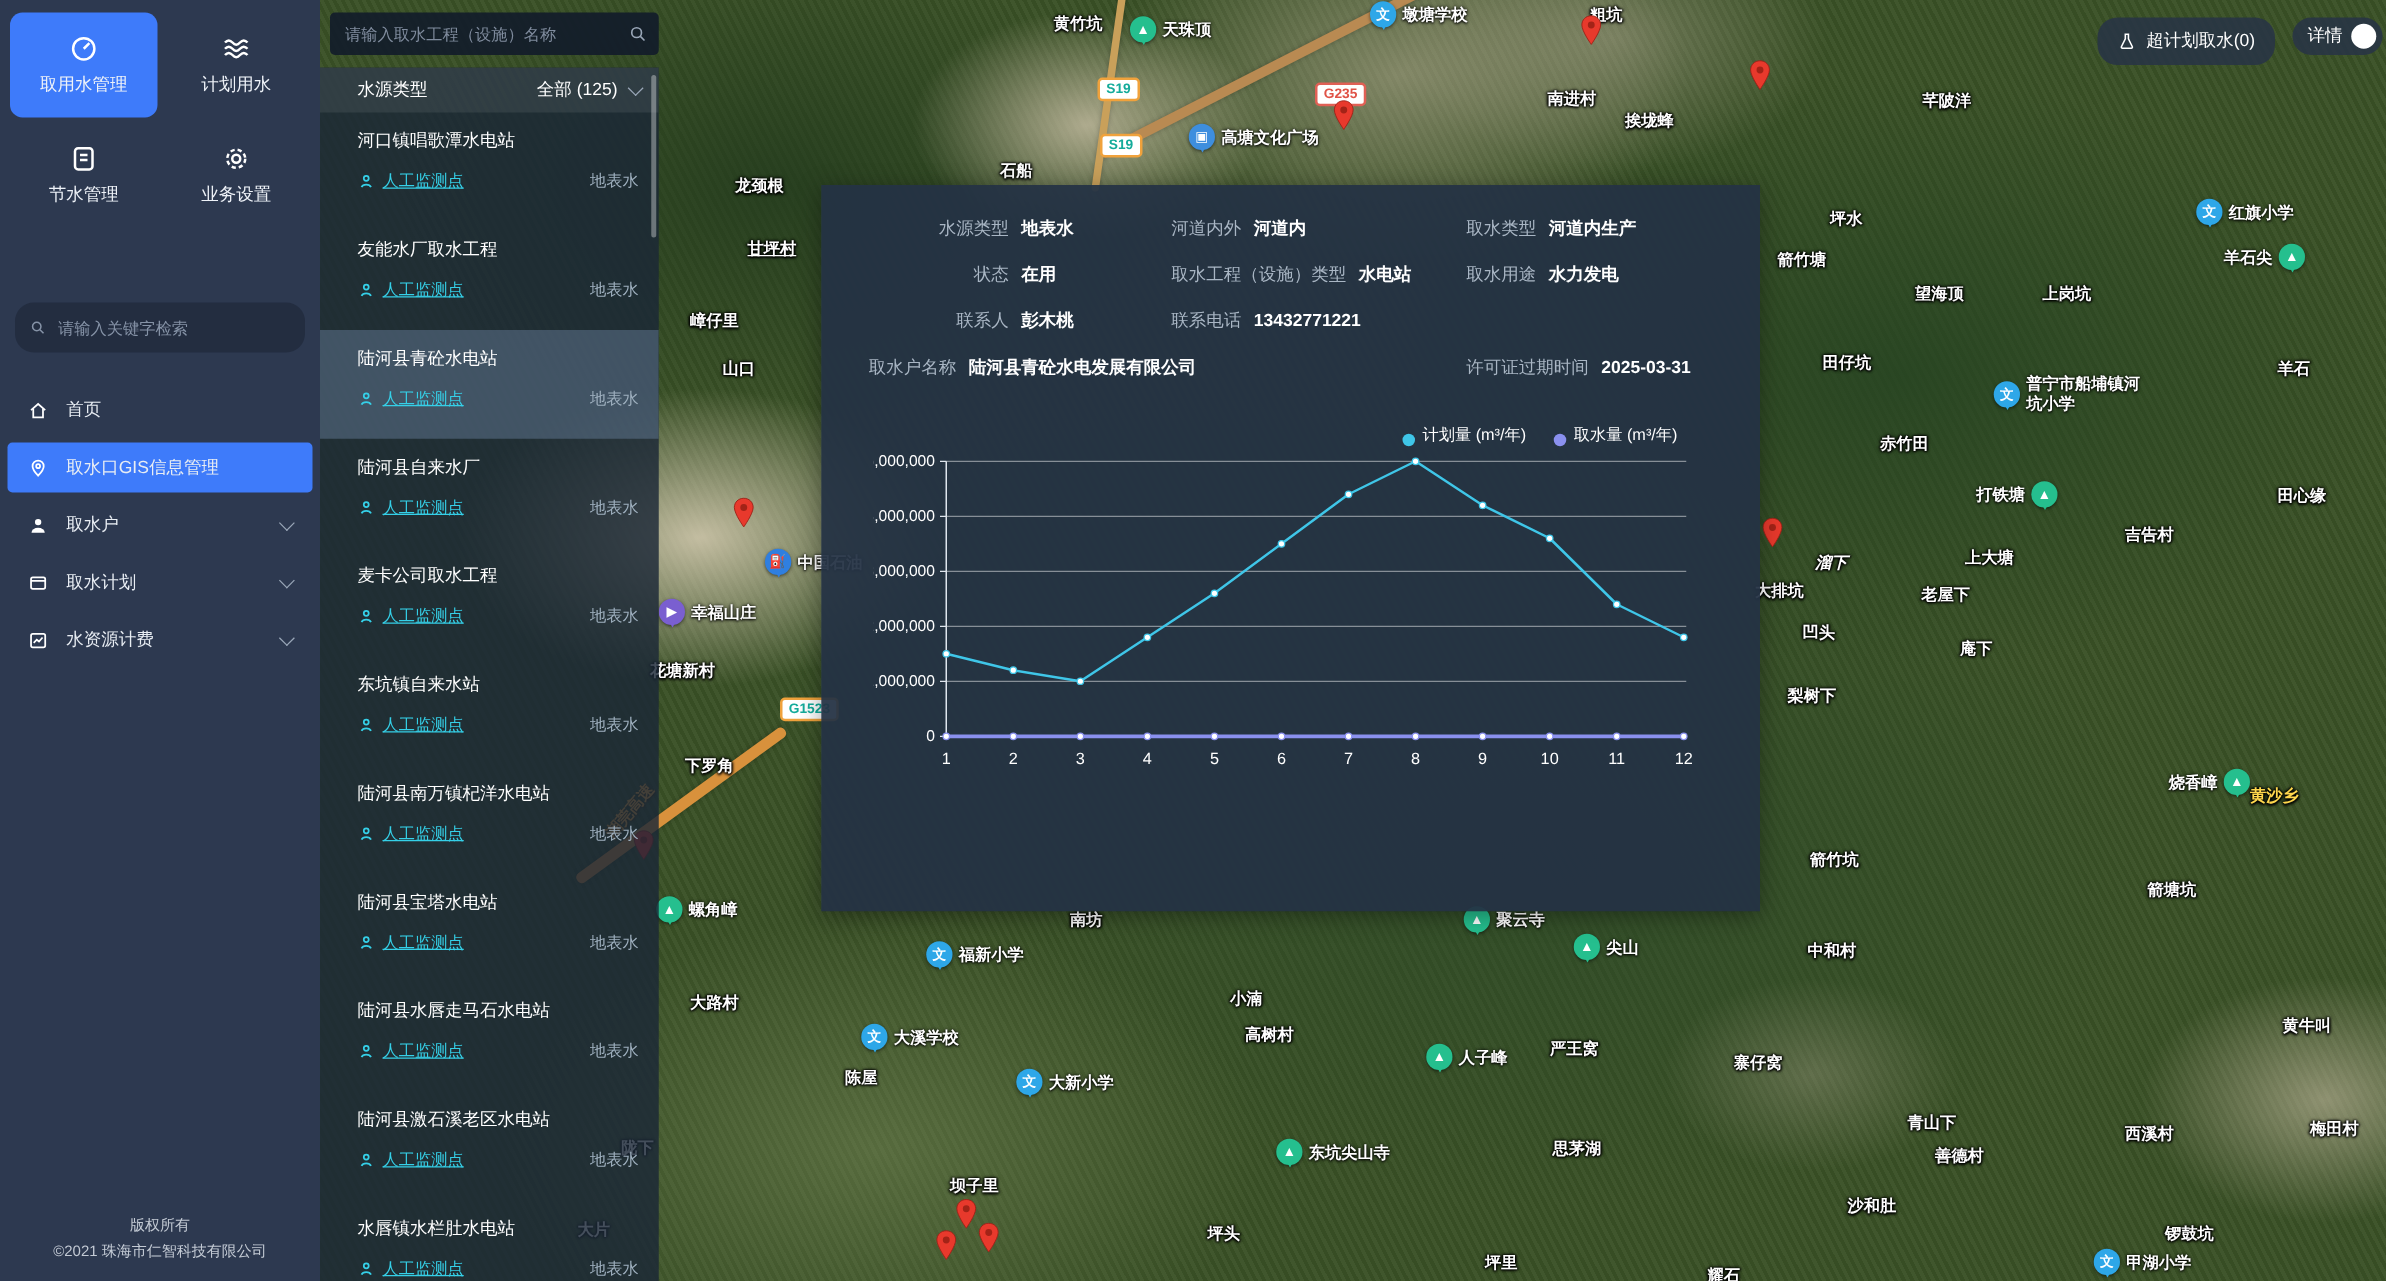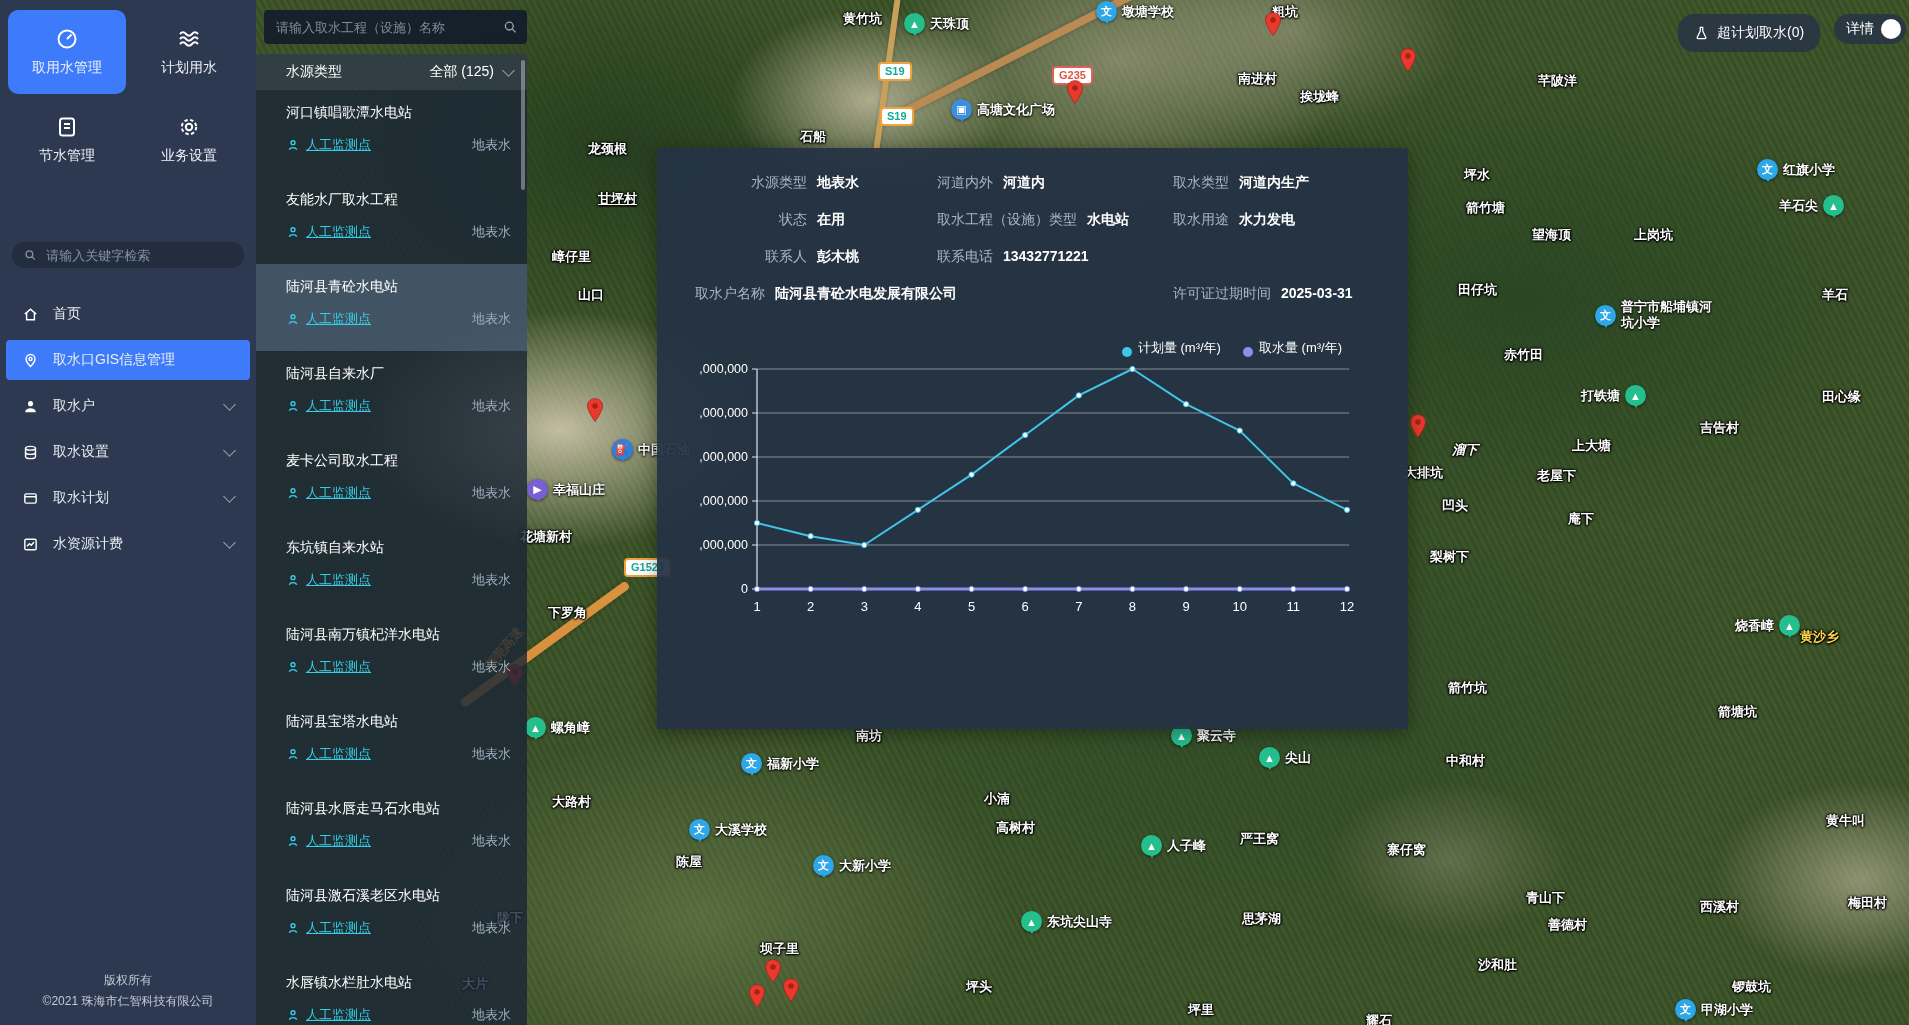--- a/index.html
+++ b/index.html
@@ -39,21 +39,21 @@
   .poi .txt{color:#fff;font-size:13px;font-weight:bold;white-space:nowrap;
     text-shadow:0 0 3px #000,0 1px 2px #000;}
   .poi .txt.wrap{white-space:normal;width:96px;line-height:1.25;}
   
   #sidebar{position:absolute;left:0;top:0;width:256px;height:1025px;background:#2d3950;z-index:30;}
   #apps{display:grid;grid-template-columns:1fr 1fr;gap:4px;padding:10px 8px 14px 8px;}
   .app-btn{height:84px;border-radius:10px;display:flex;flex-direction:column;align-items:center;
     justify-content:center;gap:8px;color:#eef2f8;font-size:14px;cursor:pointer;}
   .app-btn.active{background:#3e7bfa;}
   .app-btn svg{width:24px;height:24px;}
-  #side-search{margin:46px 12px 0 12px;height:26px;background:#232d40;border-radius:15px;
+  #side-search{margin:46px 12px 0 12px;height:40px;background:#232d40;border-radius:15px;
     display:flex;align-items:center;padding:0 12px;gap:8px;}
   #side-search input{background:transparent;border:0;outline:0;color:#d7dee8;font-size:13px;width:100%;
     font-family:inherit;}
   #side-search input::placeholder{color:#8592a6;}
   #menu{margin-top:26px;}
   .menu-item{height:40px;margin:6px 6px;display:flex;align-items:center;gap:14px;padding:0 16px;
     color:#e8edf3;font-size:14px;border-radius:4px;cursor:pointer;}
   .menu-item.active{background:#3e7bfa;}
   .menu-item svg{width:17px;height:17px;flex:none;}
   .menu-item .lbl{flex:1;white-space:nowrap;}
@@ -136,21 +136,21 @@
       <span class="map-label" data-interactable="false" style="left:676px;top:853px;">陈屋</span>
       <span class="map-label" data-interactable="false" style="left:760px;top:940px;">坝子里</span>
       <span class="map-label" data-interactable="false" style="left:462px;top:975px;">大片</span>
       <span class="map-label" data-interactable="false" style="left:497px;top:909px;">陇下</span>
       <span class="map-label" data-interactable="false" style="left:966px;top:978px;">坪头</span>
       <span class="map-label" data-interactable="false" style="left:996px;top:819px;">高树村</span>
       <span class="map-label" data-interactable="false" style="left:984px;top:790px;text-align:center;">小湳</span>
       <span class="map-label" data-interactable="false" style="left:1240px;top:830px;">严王窝</span>
       <span class="map-label" data-interactable="false" style="left:1242px;top:910px;">思茅湖</span>
       <span class="map-label" data-interactable="false" style="left:1464px;top:166px;">坪水</span>
-      <span class="map-label" data-interactable="false" style="left:1422px;top:199px;margin-left:44px;">箭竹塘</span>
+      <span class="map-label" data-interactable="false" style="left:1422px;top:199px;">箭竹塘</span>
       <span class="map-label" data-interactable="false" style="left:1532px;top:226px;">望海顶</span>
       <span class="map-label" data-interactable="false" style="left:1634px;top:226px;">上岗坑</span>
       <span class="map-label" data-interactable="false" style="left:1458px;top:281px;">田仔坑</span>
       <span class="map-label" data-interactable="false" style="left:1504px;top:346px;">赤竹田</span>
       <span class="map-label" data-interactable="false" style="left:1822px;top:286px;">羊石</span>
       <span class="map-label" data-interactable="false" style="left:1700px;top:419px;">吉告村</span>
       <span class="map-label" data-interactable="false" style="left:1822px;top:388px;">田心缘</span>
       <span class="map-label" data-interactable="false" style="left:1452px;top:441px;font-style:italic;">溜下</span>
       <span class="map-label" data-interactable="false" style="left:1572px;top:437px;">上大塘</span>
       <span class="map-label" data-interactable="false" style="left:1537px;top:467px;">老屋下</span>
@@ -344,29 +344,20 @@
             <circle cx="12" cy="9.8" r="2.2"></circle>
           </svg></span>
         <span class="lbl" data-interactable="false">取水口GIS信息管理</span>
       </div>
       <div class="menu-item" data-interactable="true">
         <span data-interactable="false" style="width:17px;height:17px;display:block;flex:none;"><svg viewBox="0 0 24 24" fill="#fff">
             <circle cx="12" cy="8" r="3.6"></circle>
             <path d="M4.5 20a7.5 5.6 0 0 1 15 0z"></path>
           </svg></span>
         <span class="lbl" data-interactable="false">取水户</span>
-        <span class="chev" data-interactable="false"></span>
-      </div>
-      <div class="menu-item" data-interactable="true">
-        <span data-interactable="false" style="width:17px;height:17px;display:block;flex:none;"><svg viewBox="0 0 24 24" fill="none" stroke="#fff" stroke-width="2">
-            <ellipse cx="12" cy="6" rx="7" ry="2.6"></ellipse>
-            <path d="M5 6v12c0 1.4 3.1 2.6 7 2.6s7-1.2 7-2.6V6"></path>
-            <path d="M5 12c0 1.4 3.1 2.6 7 2.6s7-1.2 7-2.6"></path>
-          </svg></span>
-        <span class="lbl" data-interactable="false">取水设置</span>
         <span class="chev" data-interactable="false"></span>
       </div>
       <div class="menu-item" data-interactable="true">
         <span data-interactable="false" style="width:17px;height:17px;display:block;flex:none;"><svg viewBox="0 0 24 24" fill="none" stroke="#fff" stroke-width="2">
             <rect x="4" y="5.5" width="16" height="13" rx="2"></rect>
             <line x1="4" y1="9.5" x2="20" y2="9.5"></line>
           </svg></span>
         <span class="lbl" data-interactable="false">取水计划</span>
         <span class="chev" data-interactable="false"></span>
       </div>

